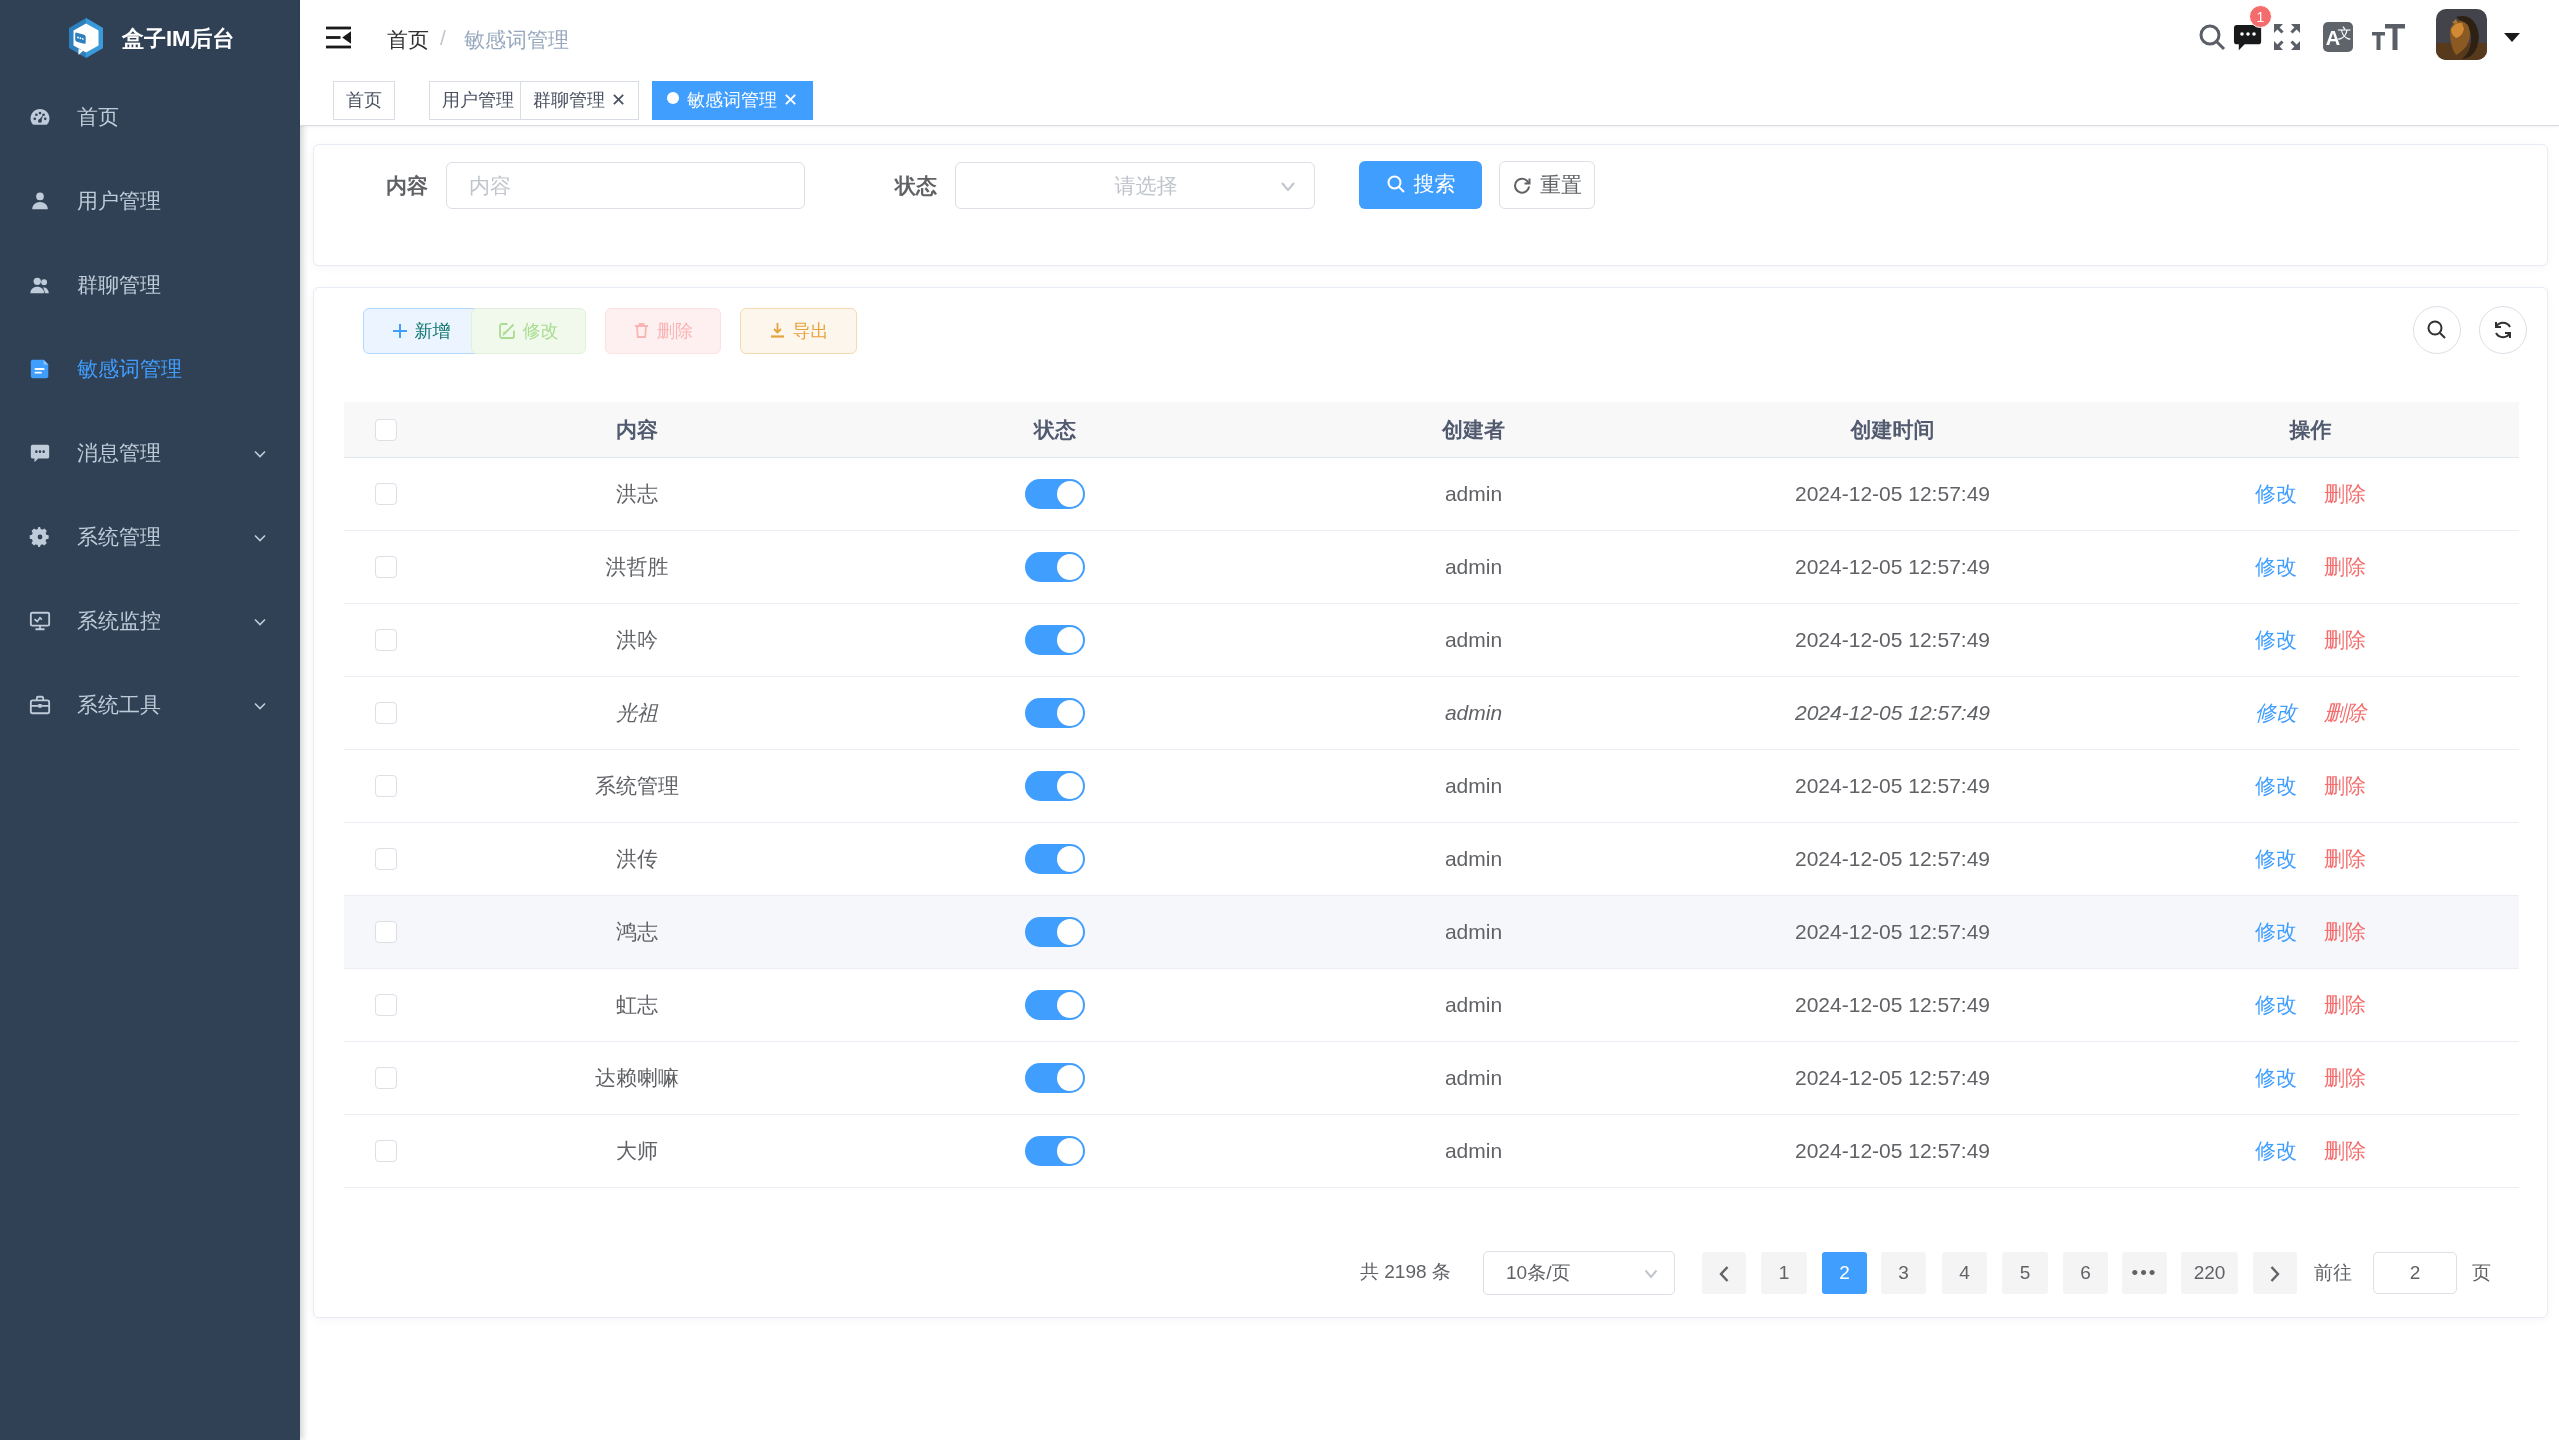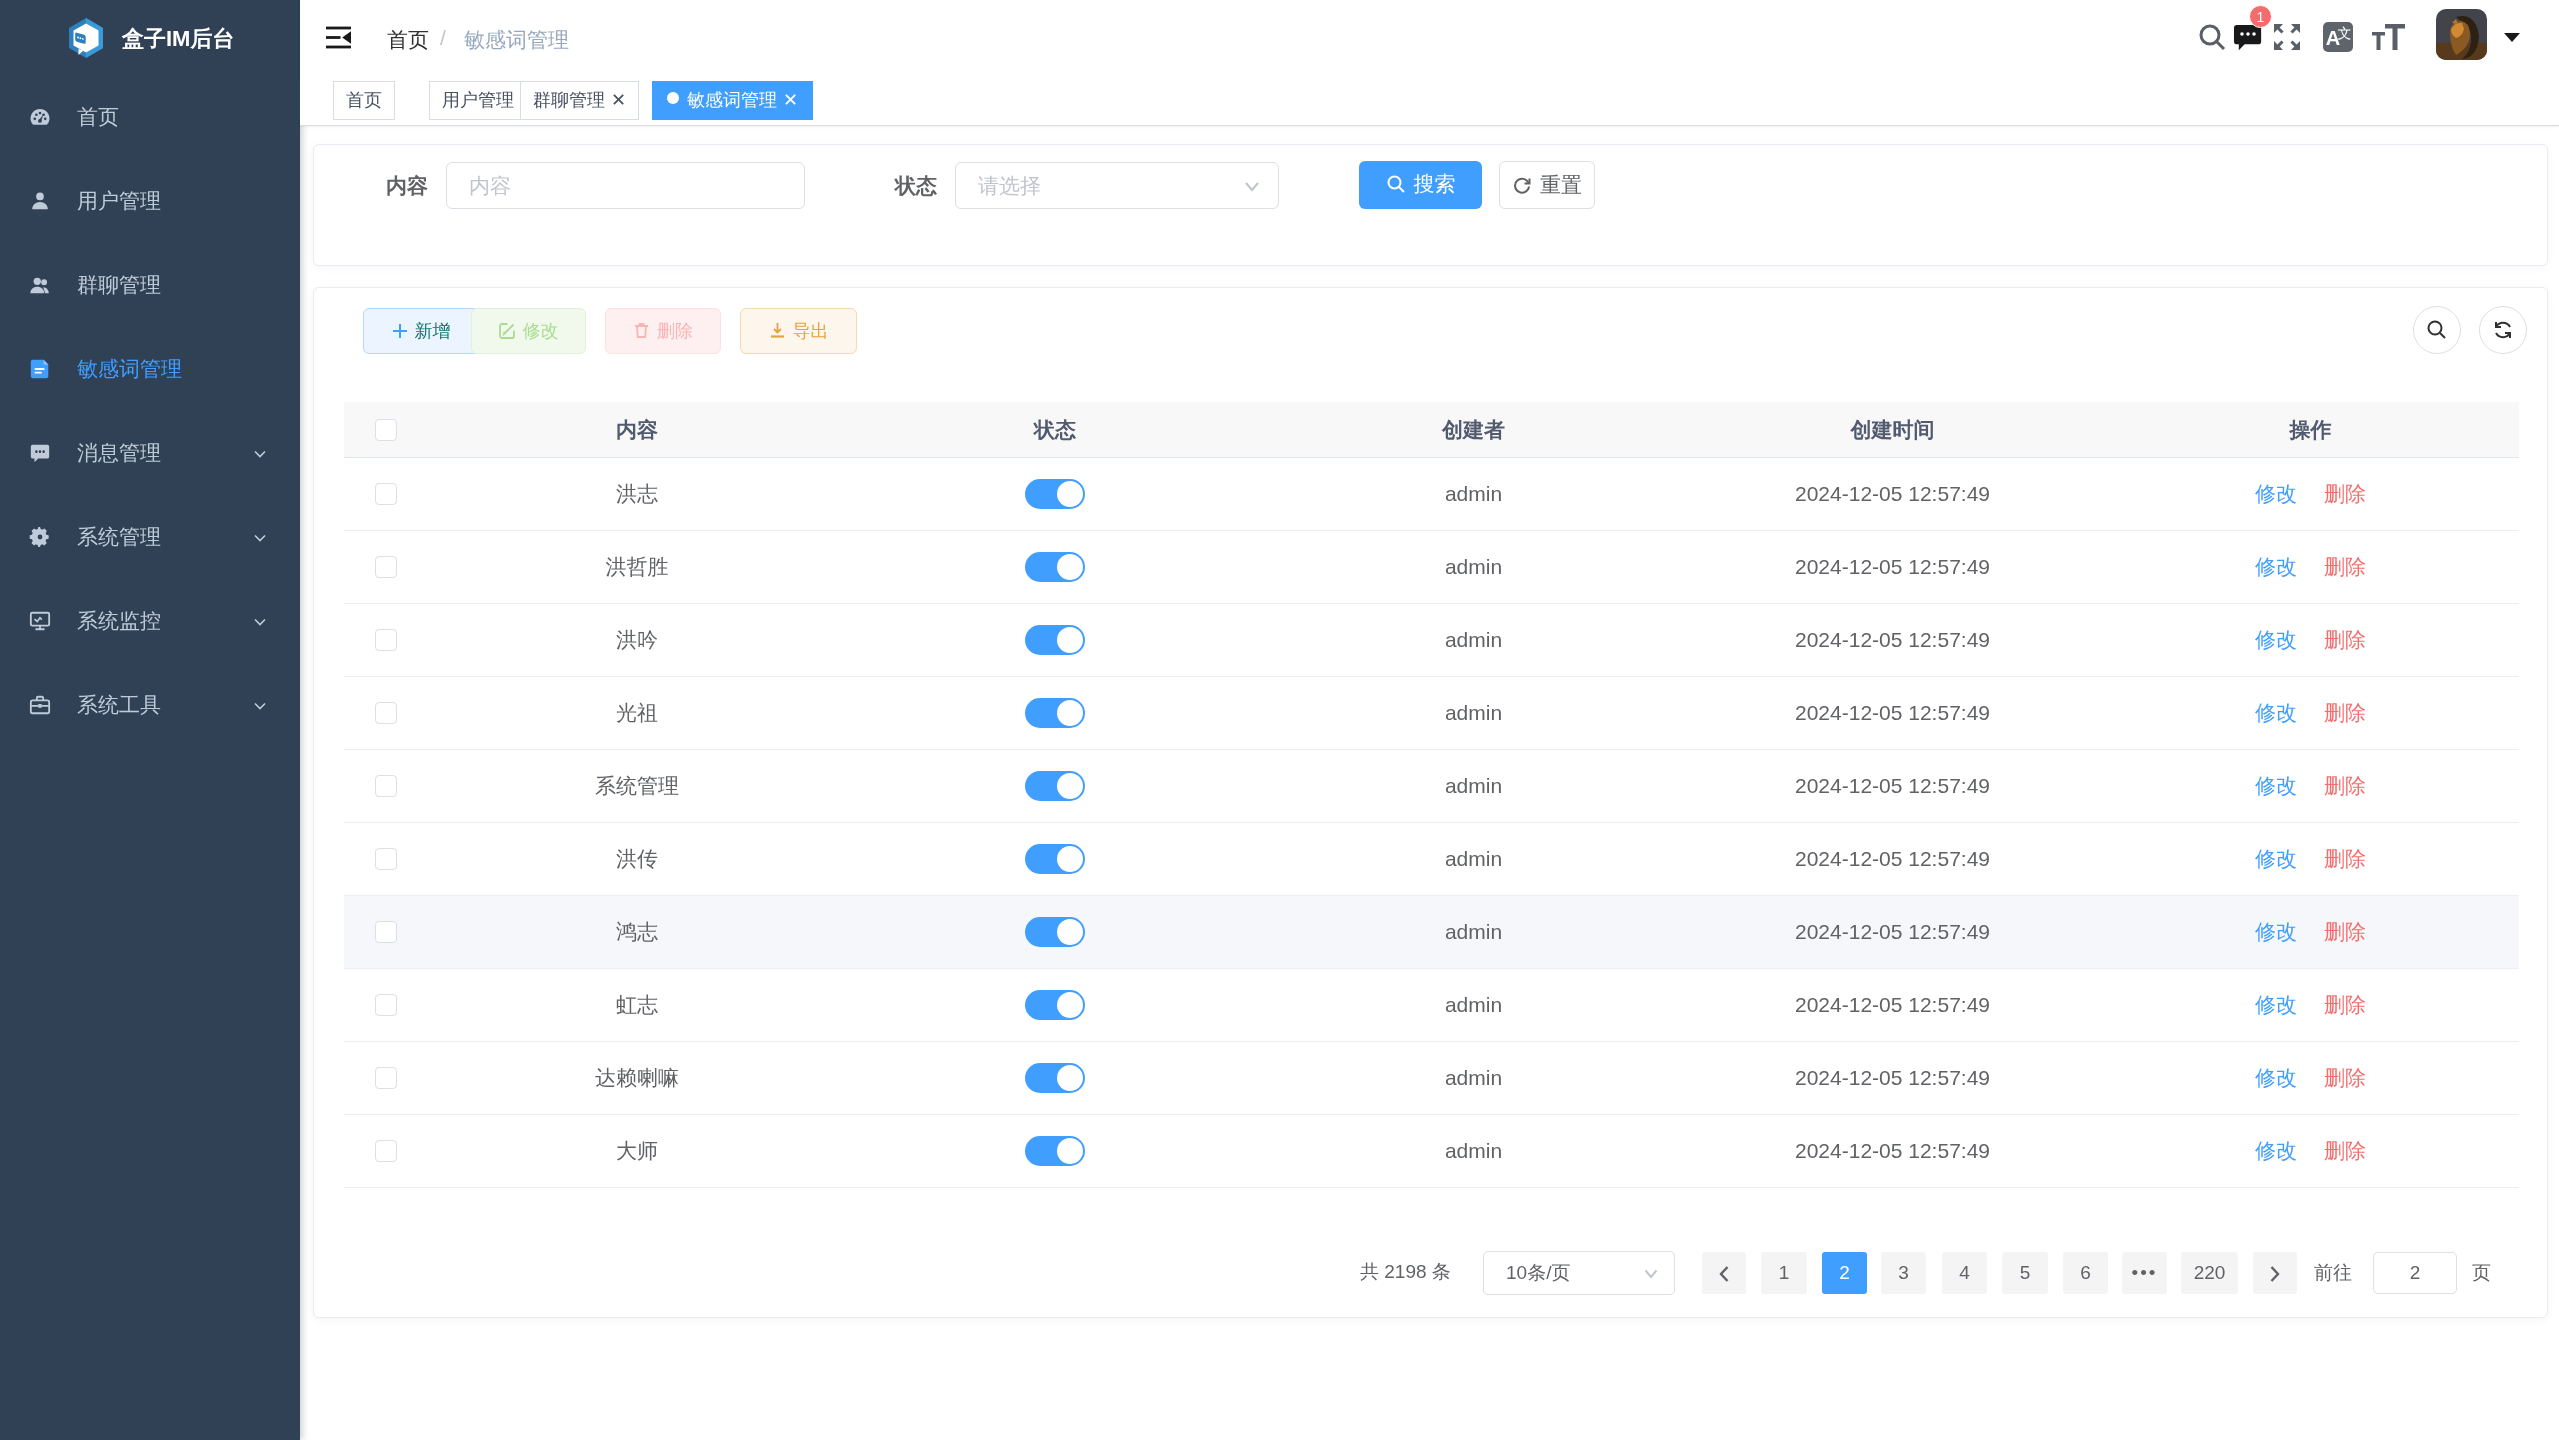--- a/index.html
+++ b/index.html
@@ -220,21 +220,21 @@
 <div class="tagsbar"></div>
 <div class="tag" style="left:333px;">首页</div>
 <div class="tag" style="left:393px;margin-left:36px;">用户管理<span class="x">✕</span></div>
 <div class="tag" style="left:520px;">群聊管理<span class="x">✕</span></div>
 <div class="tag active" style="left:652px;"><span class="dot"></span>敏感词管理<span class="x">✕</span></div>
 
 <div class="card" id="card1"></div>
 <div class="flabel" style="left:386px;top:162px;">内容</div>
 <div class="finput" style="left:446px;width:359px;">内容</div>
 <div class="flabel" style="left:895px;top:162px;">状态</div>
-<div class="finput" style="left:955px;width:324px;">请选择<svg style="position:absolute;right:18px;top:18px;" width="16" height="12" viewBox="0 0 16 12">
+<div class="finput" style="left:955px;width:360px;text-align:center;">请选择<svg style="position:absolute;right:18px;top:18px;" width="16" height="12" viewBox="0 0 16 12">
       <path d="M2 2 L8 9 L14 2" stroke="#c0c4cc" stroke-width="2" fill="none"></path>
     </svg></div>
 <div class="fbtn" style="left:1359px;top:161px;width:123px;background:#409eff;color:#fff;">
   <svg style="vertical-align:-3px;margin-right:8px;" width="20" height="20" viewBox="0 0 20 20">
       <circle cx="8.5" cy="8.5" r="6" fill="none" stroke="#fff" stroke-width="2"></circle>
       <path d="M13 13 L18 18" stroke="#fff" stroke-width="2"></path>
     </svg>搜索</div>
 <div class="fbtn" style="left:1499px;top:161px;width:96px;background:#fff;border:1px solid #dcdfe6;color:#606266;">
   <svg style="vertical-align:-3px;margin-right:8px;" width="20" height="20" viewBox="0 0 20 20">
       <path d="M16.5 8 A7 7 0 1 0 17 11.5" fill="none" stroke="#606266" stroke-width="2"></path>
@@ -319,21 +319,21 @@
       <div class="cell c2">
         <div class="switch"></div>
       </div>
       <div class="cell c3">admin</div>
       <div class="cell c4">2024-12-05 12:57:49</div>
       <div class="cell c5">
         <span class="lnk-m">修改</span>
         <span class="lnk-d">删除</span>
       </div>
     </div>
-  <div class="trow" style="top:389px;">
+  <div class="trow" style="top:389px;font-style:italic;">
       <div class="cell c0">
         <div class="cbx"></div>
       </div>
       <div class="cell c1">光祖</div>
       <div class="cell c2">
         <div class="switch"></div>
       </div>
       <div class="cell c3">admin</div>
       <div class="cell c4">2024-12-05 12:57:49</div>
       <div class="cell c5">

